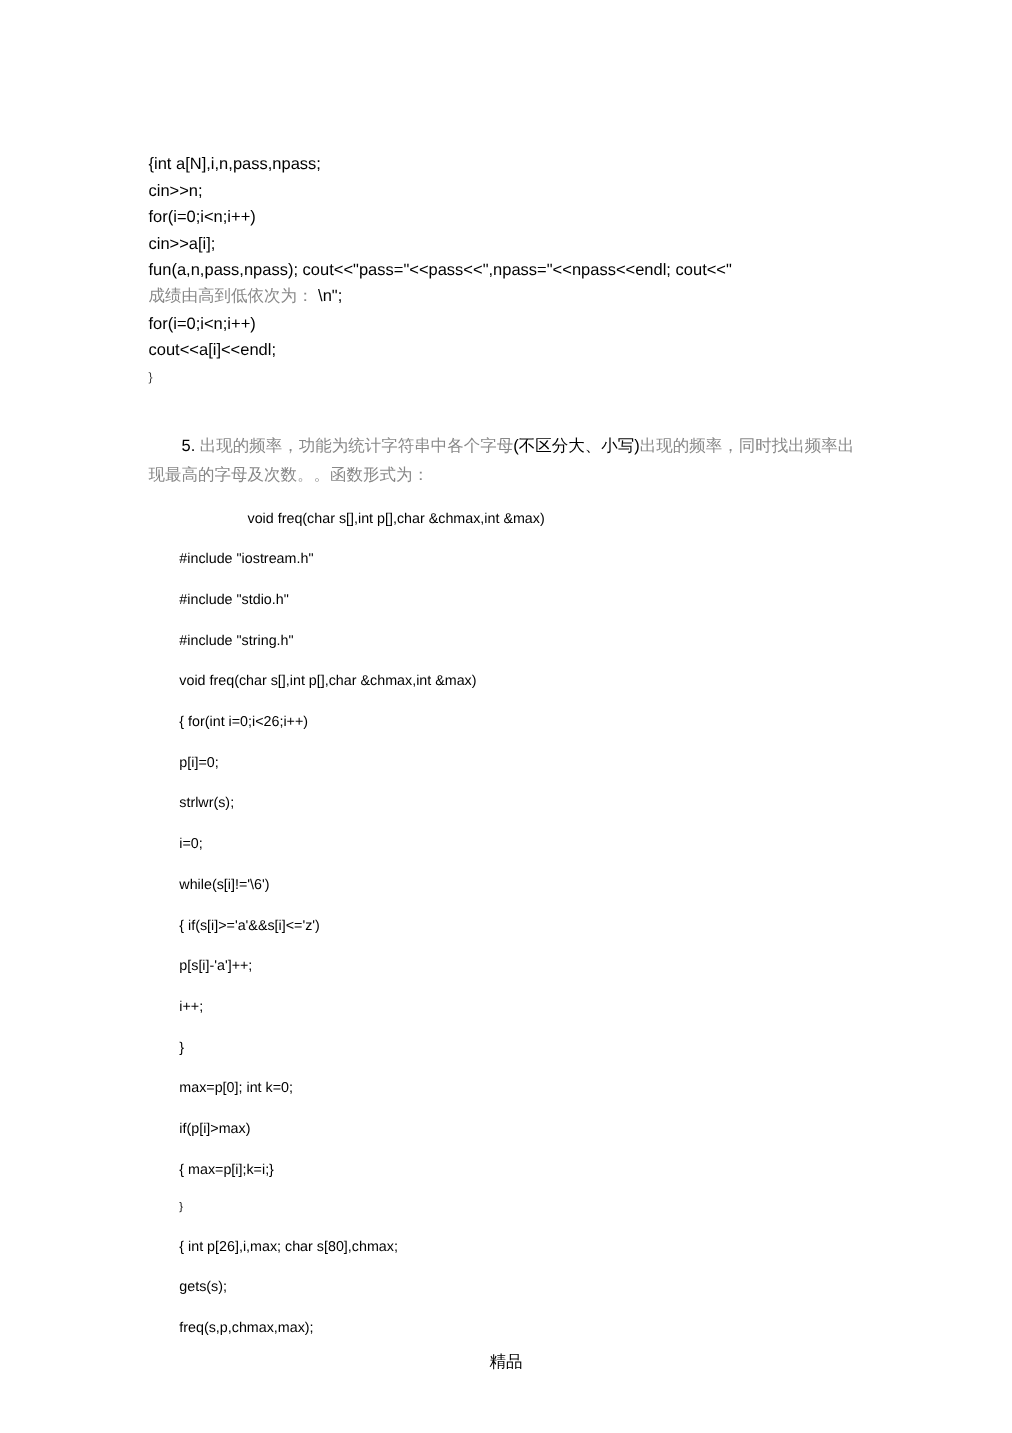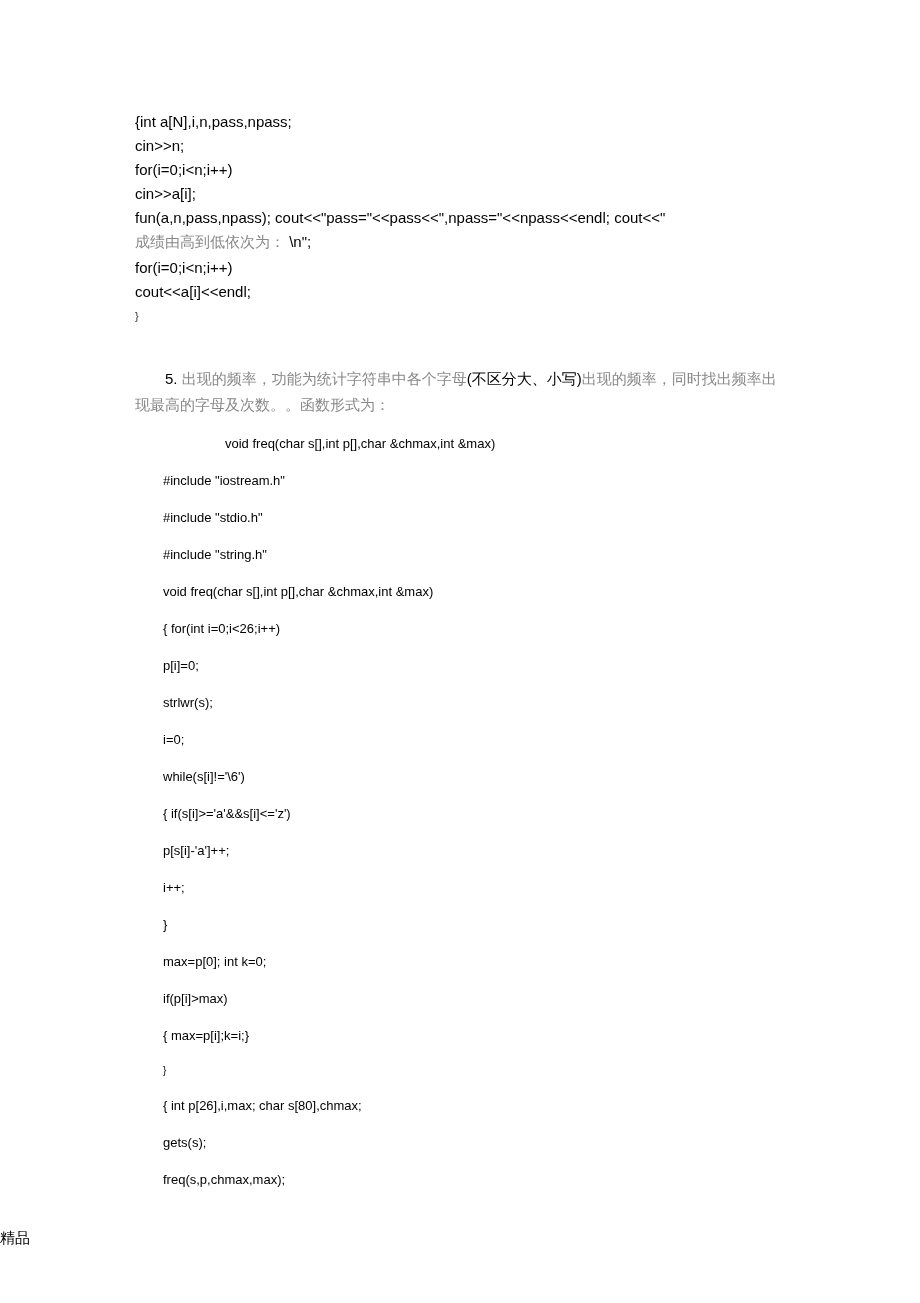--- a/index.html
+++ b/index.html
@@ -5,20 +5,21 @@
   * { margin: 0; padding: 0; box-sizing: border-box; }
   body {
     background: #ffffff;
     width: 920px;
     height: 1303px;
     font-family: "SimSun", "宋体", serif;
     position: relative;
   }
   .page {
     padding: 110px 135px 0 135px;
+    margin-top: 28px;
   }
   .code-block {
     font-family: Arial, sans-serif;
     font-size: 15px;
     line-height: 24px;
     color: #000;
   }
   .code-block .cn {
     font-family: Liberation Mono, monospace;
     color: #888;
@@ -60,21 +61,21 @@
     margin-bottom: 22px;
   }
   .code2 .sb {
     font-size: 10px;
   }
   .footer {
     position: absolute;
     bottom: 55px;
     left: 0;
     width: 100%;
-    text-align: left;
+    text-align: center;
     font-family: "SimSun", "宋体", serif;
     font-size: 15px;
     color: #000;
   }
 </style>
 </head>
 <body>
 
 <div class="page">
 

